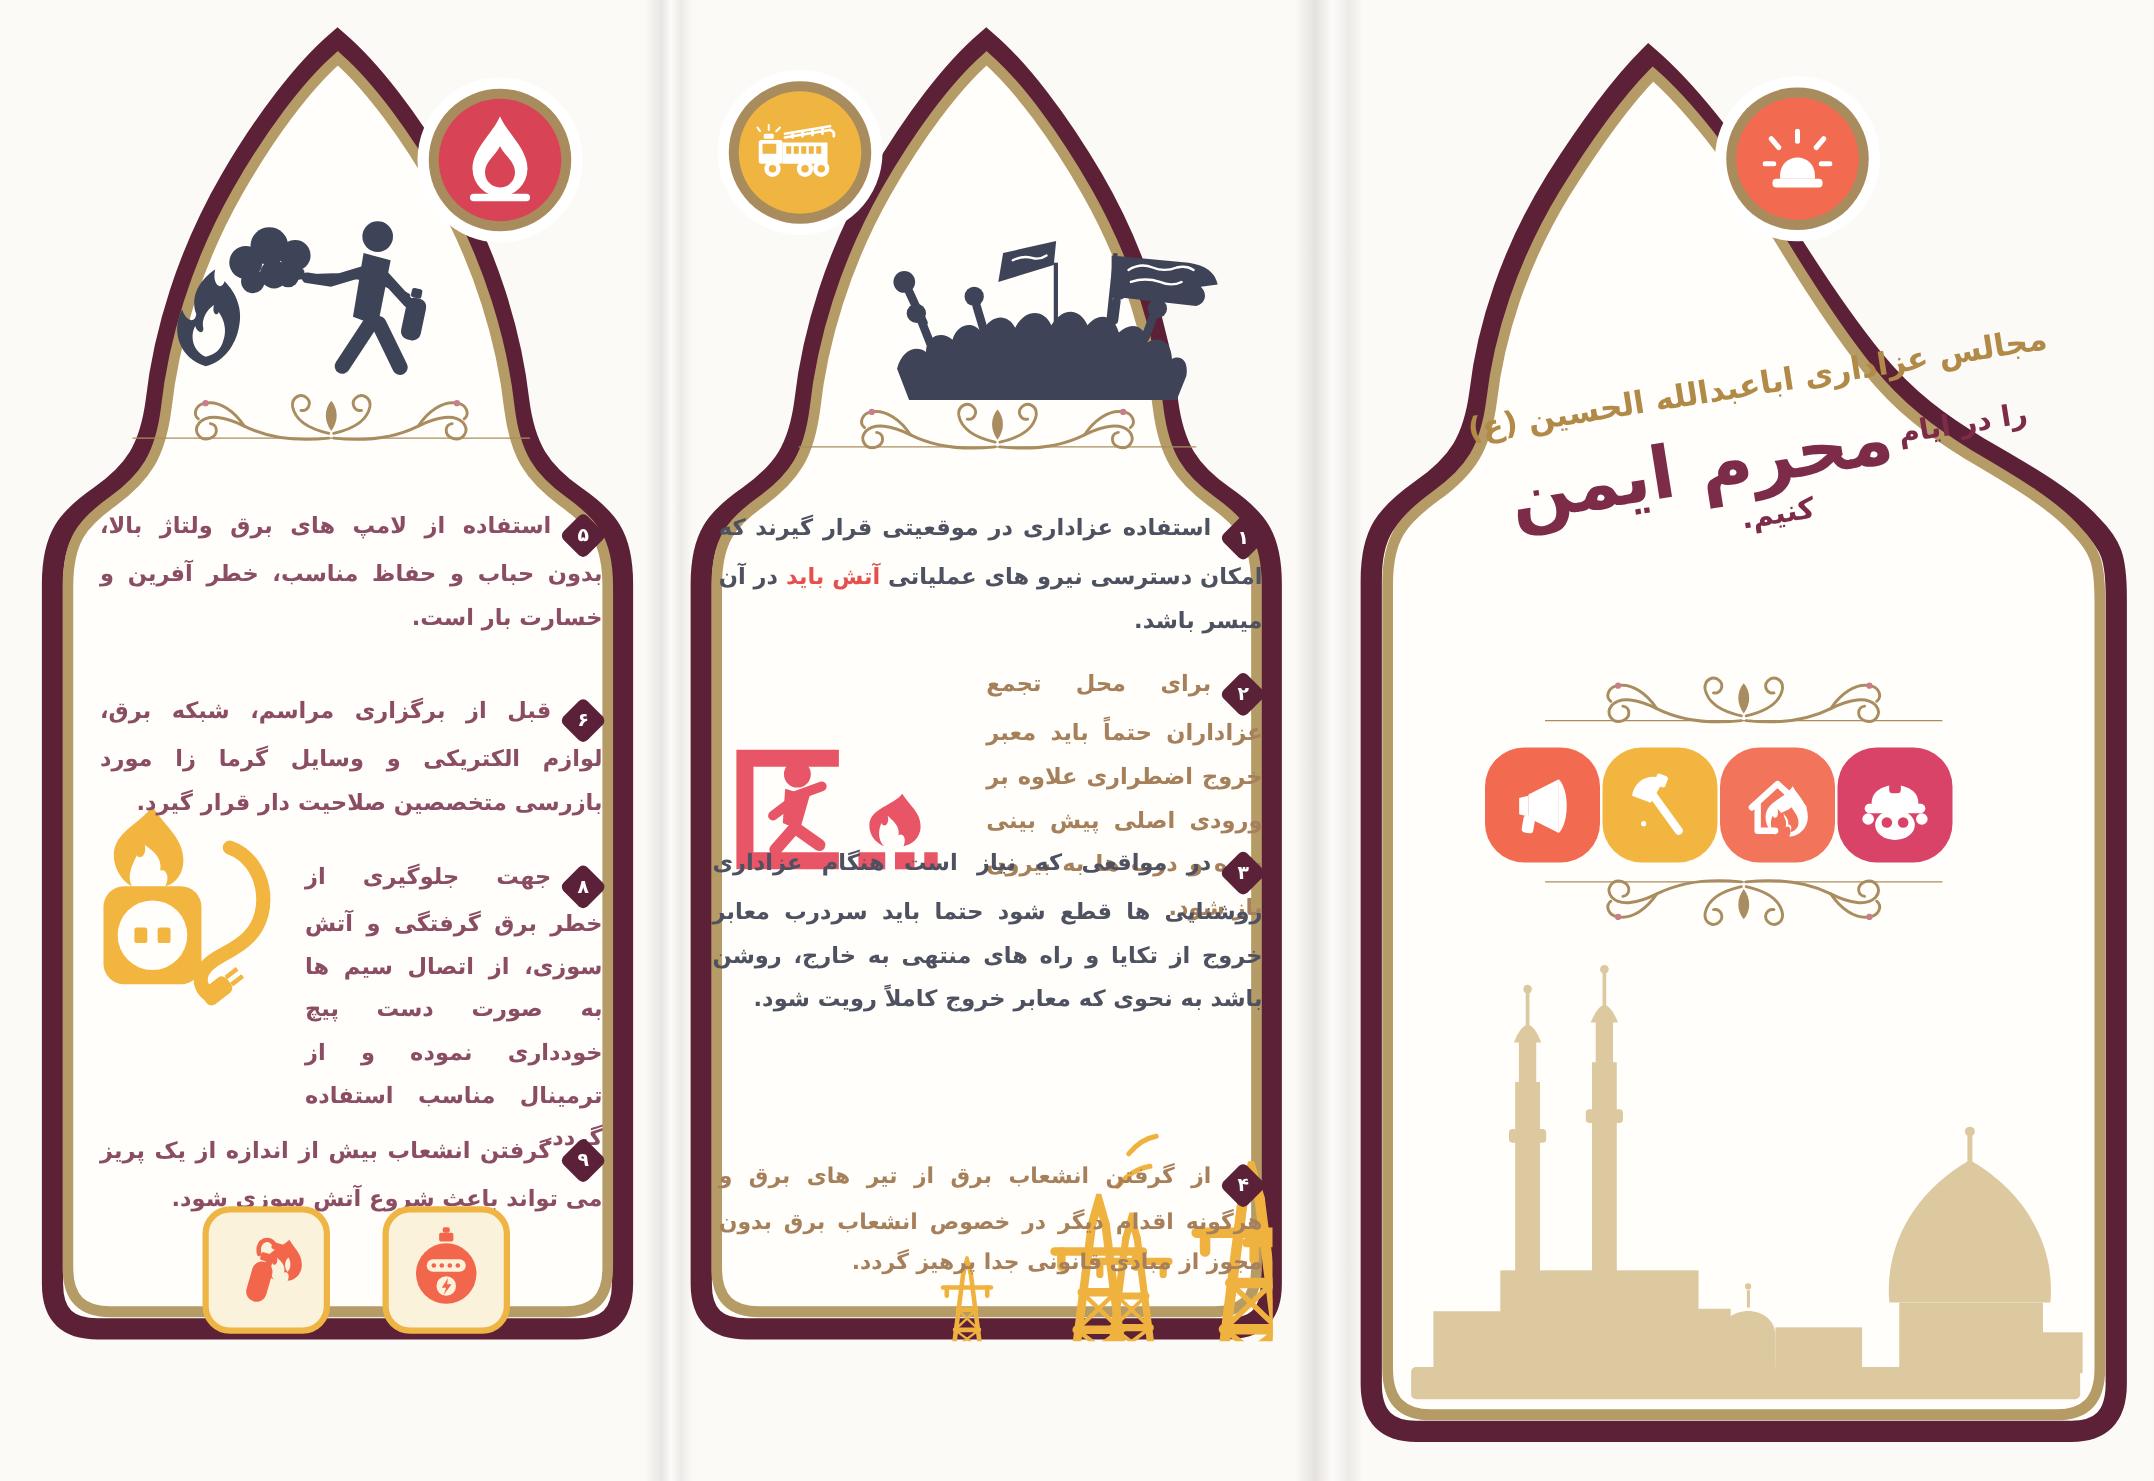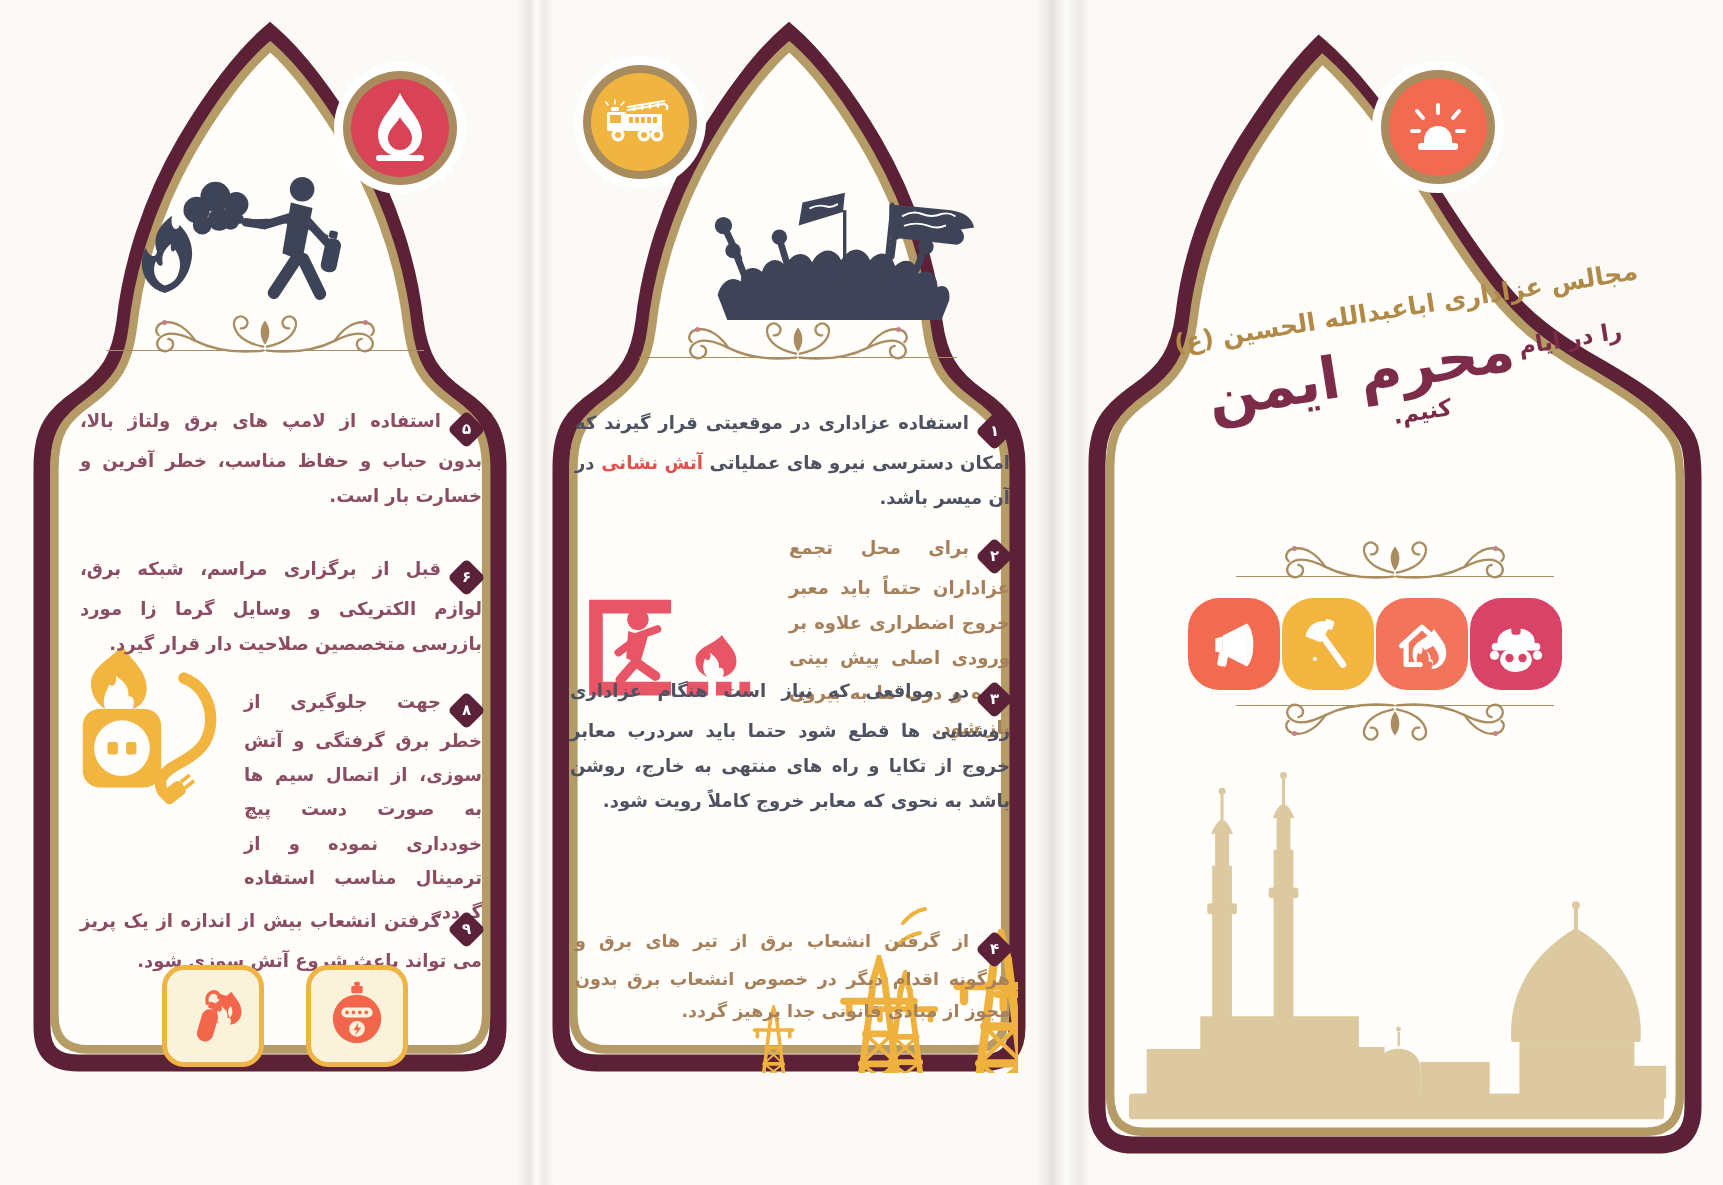--- a/index.html
+++ b/index.html
@@ -250,21 +250,21 @@
         <path d="M116,22 q8,-4 16,-2 q6,2 12,-2"></path>
         <path d="M212,30 q10,-6 20,-2 q10,4 20,0 q8,-2 14,2"></path>
         <path d="M214,40 q12,-4 24,0 q10,4 18,0"></path>
       </g>
     </svg>
     <svg class="content" style="left:75px;top:300px;" width="350" height="58">
         <use href="#flourish"></use>
       </svg>
 
     <div class="item mid-item mid-dark" style="top:390px;">
-      <span class="diamond"><span>۱</span></span><span><span>استفاده عزاداری در موقعیتی قرار گیرند که امکان دسترسی نیرو های عملیاتی </span><span class="hl">آتش نشانی</span><span> در آن میسر باشد.</span></span>
+      <span class="diamond"><span>۱</span></span><span><span>استفاده عزاداری در موقعیتی قرار گیرند که امکان دسترسی نیرو های عملیاتی </span><span class="hl">آتش باید</span><span> در آن میسر باشد.</span></span>
     </div>
 
     <div class="item mid-item mid-brown" style="top:515px;">
       <svg style="float:left;margin:62px 14px 4px 0;" width="200" height="122" viewBox="0 0 200 125">
         <g fill="#e85566">
           <path d="M96,8 H12 V106 H96 V92 H26 V22 H96 Z"></path>
           <rect x="112" y="92" width="22" height="14"></rect>
             <rect x="142" y="92" width="16" height="14"></rect>
             <rect x="166" y="92" width="11" height="14"></rect>
           <path d="M148,44 C154,54 163,59 163,71 C163,80 156,86 149,87 C152,80 148,76 145,78 C146,70 140,66 136,62 C138,70 132,72 131,68 C128,74 128,82 133,87 C126,84 121,78 121,70 C121,56 140,54 148,44 Z"></path>

